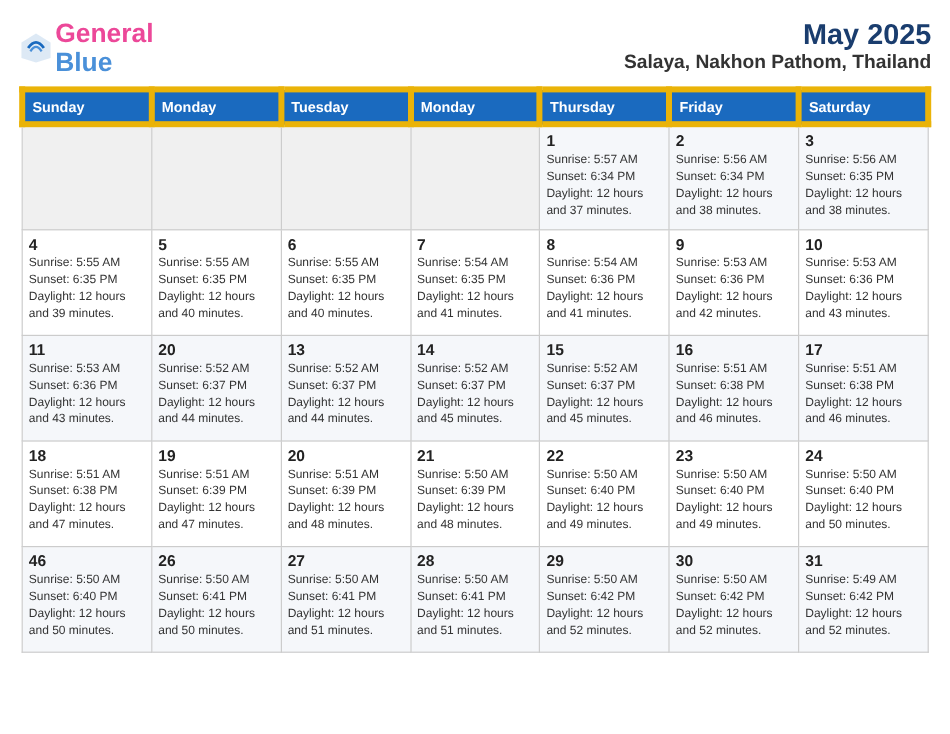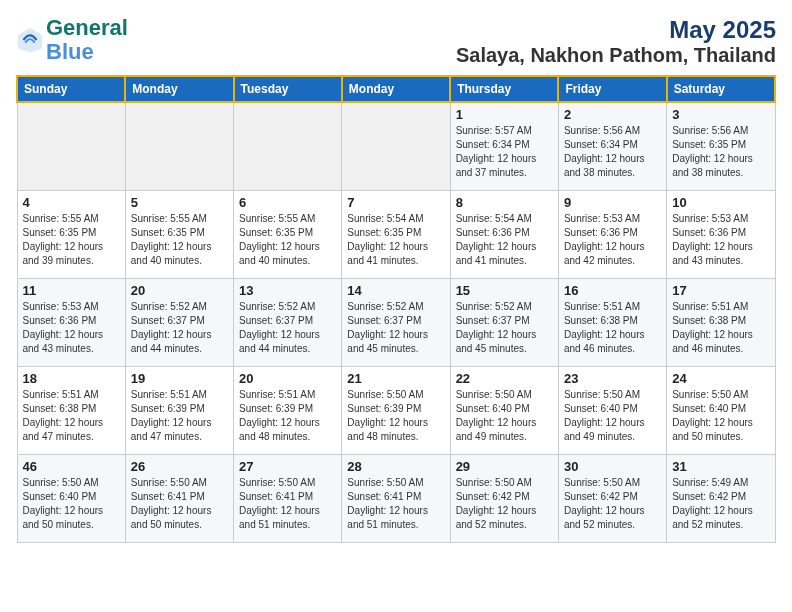--- a/index.html
+++ b/index.html
@@ -20,53 +20,53 @@
       display: flex;
       align-items: center;
     }
     .logo-text {
       font-size: 22px;
       font-weight: bold;
       color: #1a3d6e;
       line-height: 1.1;
     }
     .logo-text span {
-      color: #0f766e;
+      color: #ec4899;
     }
     .logo-icon {
       width: 28px;
       height: 28px;
       margin-right: 2px;
     }
     .title-block {
       text-align: right;
     }
     .cal-title {
       font-size: 24px;
       font-weight: bold;
       color: #1a3d6e;
     }
     .cal-subtitle {
-      font-size: 20px;
+      font-size: 16px;
       color: #333;
       font-weight: bold;
     }
     table {
       width: 100%;
       border-collapse: collapse;
       table-layout: fixed;
     }
     thead tr th {
       background-color: #1a6abf;
       color: #fff;
       font-size: 12px;
       font-weight: bold;
       text-align: left;
       padding: 5px 6px;
-      border: 2px solid #eab308;
+      border: 5px solid #eab308;
     }
     tbody tr td {
       vertical-align: top;
       border: 1px solid #ccc;
       padding: 4px 5px;
       font-size: 10.5px;
       color: #222;
       height: 88px;
       background: #fff;
     }

